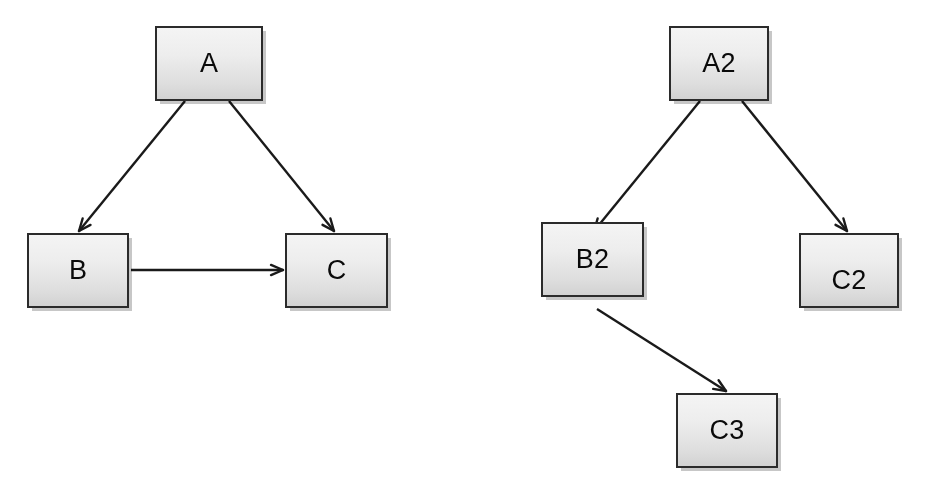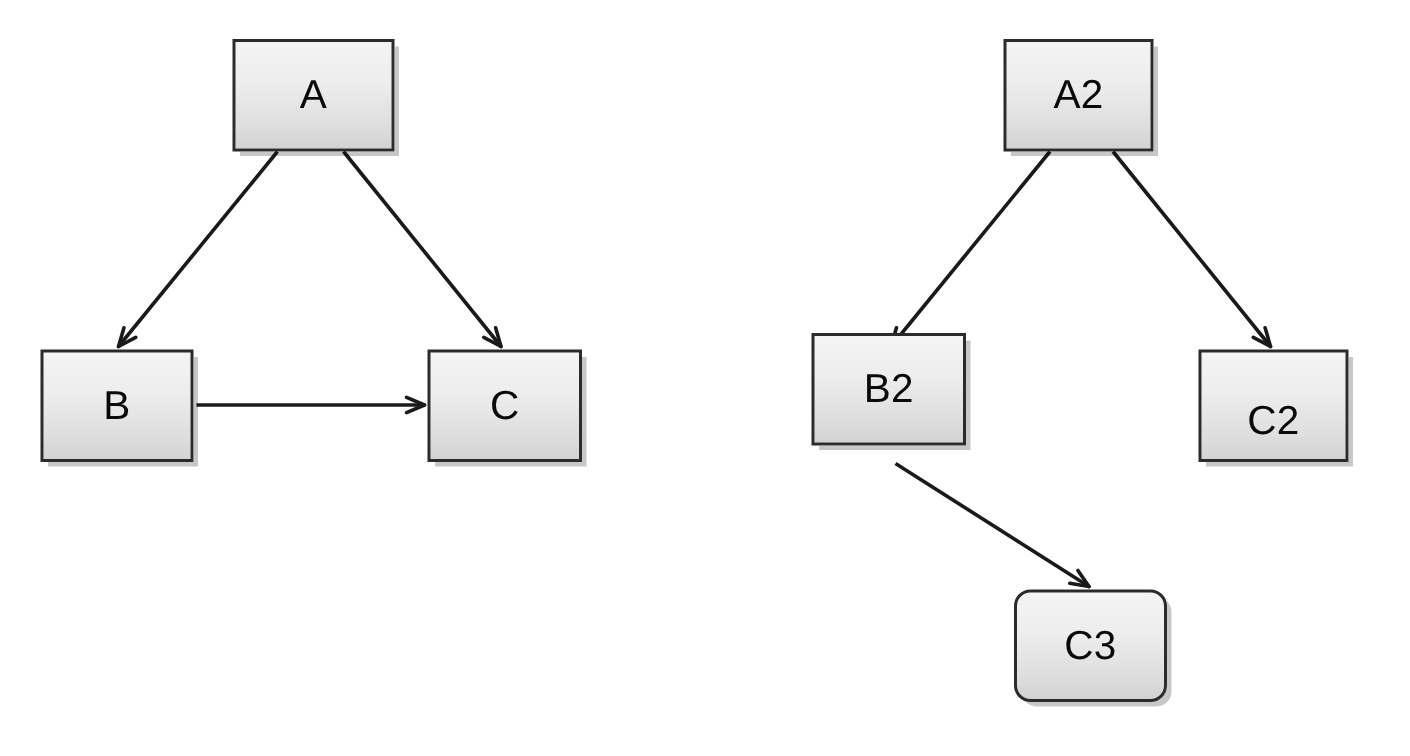--- a/index.html
+++ b/index.html
@@ -112,18 +112,18 @@
       </div>
       <div class="node" style="left: 669px; top: 26px; width: 100px; height: 75px; border-color: rgb(43, 43, 43); background: linear-gradient(rgb(244, 244, 244) 0%, rgb(237, 237, 237) 38%, rgb(222, 222, 222) 78%, rgb(210, 210, 210) 100%);">
         <span class="node-label" style="color: rgb(10, 10, 10); text-align: center;">A2</span>
       </div>
       <div class="node" style="left: 541px; top: 222px; width: 103px; height: 75px; border-color: rgb(43, 43, 43); background: linear-gradient(rgb(244, 244, 244) 0%, rgb(237, 237, 237) 38%, rgb(222, 222, 222) 78%, rgb(210, 210, 210) 100%);">
         <span class="node-label" style="color: rgb(10, 10, 10);">B2</span>
       </div>
       <div class="node" style="left: 799px; top: 233px; width: 100px; height: 75px; border-color: rgb(43, 43, 43); background: linear-gradient(rgb(244, 244, 244) 0%, rgb(237, 237, 237) 38%, rgb(222, 222, 222) 78%, rgb(210, 210, 210) 100%);">
         <span class="node-label" style="color: rgb(10, 10, 10); margin-top: 19px;">C2</span>
       </div>
-      <div class="node" style="left: 676px; top: 393px; width: 102px; height: 75px; border-color: rgb(43, 43, 43); background: linear-gradient(rgb(244, 244, 244) 0%, rgb(237, 237, 237) 38%, rgb(222, 222, 222) 78%, rgb(210, 210, 210) 100%); border-radius: 11px;">
+      <div class="node" style="left: 676px; top: 393px; width: 102px; height: 75px; border-color: rgb(43, 43, 43); background: linear-gradient(rgb(244, 244, 244) 0%, rgb(237, 237, 237) 38%, rgb(222, 222, 222) 78%, rgb(210, 210, 210) 100%);">
         <span class="node-label" style="color: rgb(10, 10, 10);">C3</span>
       </div>
     </div>
 
 </div>
 
 </body></html>

